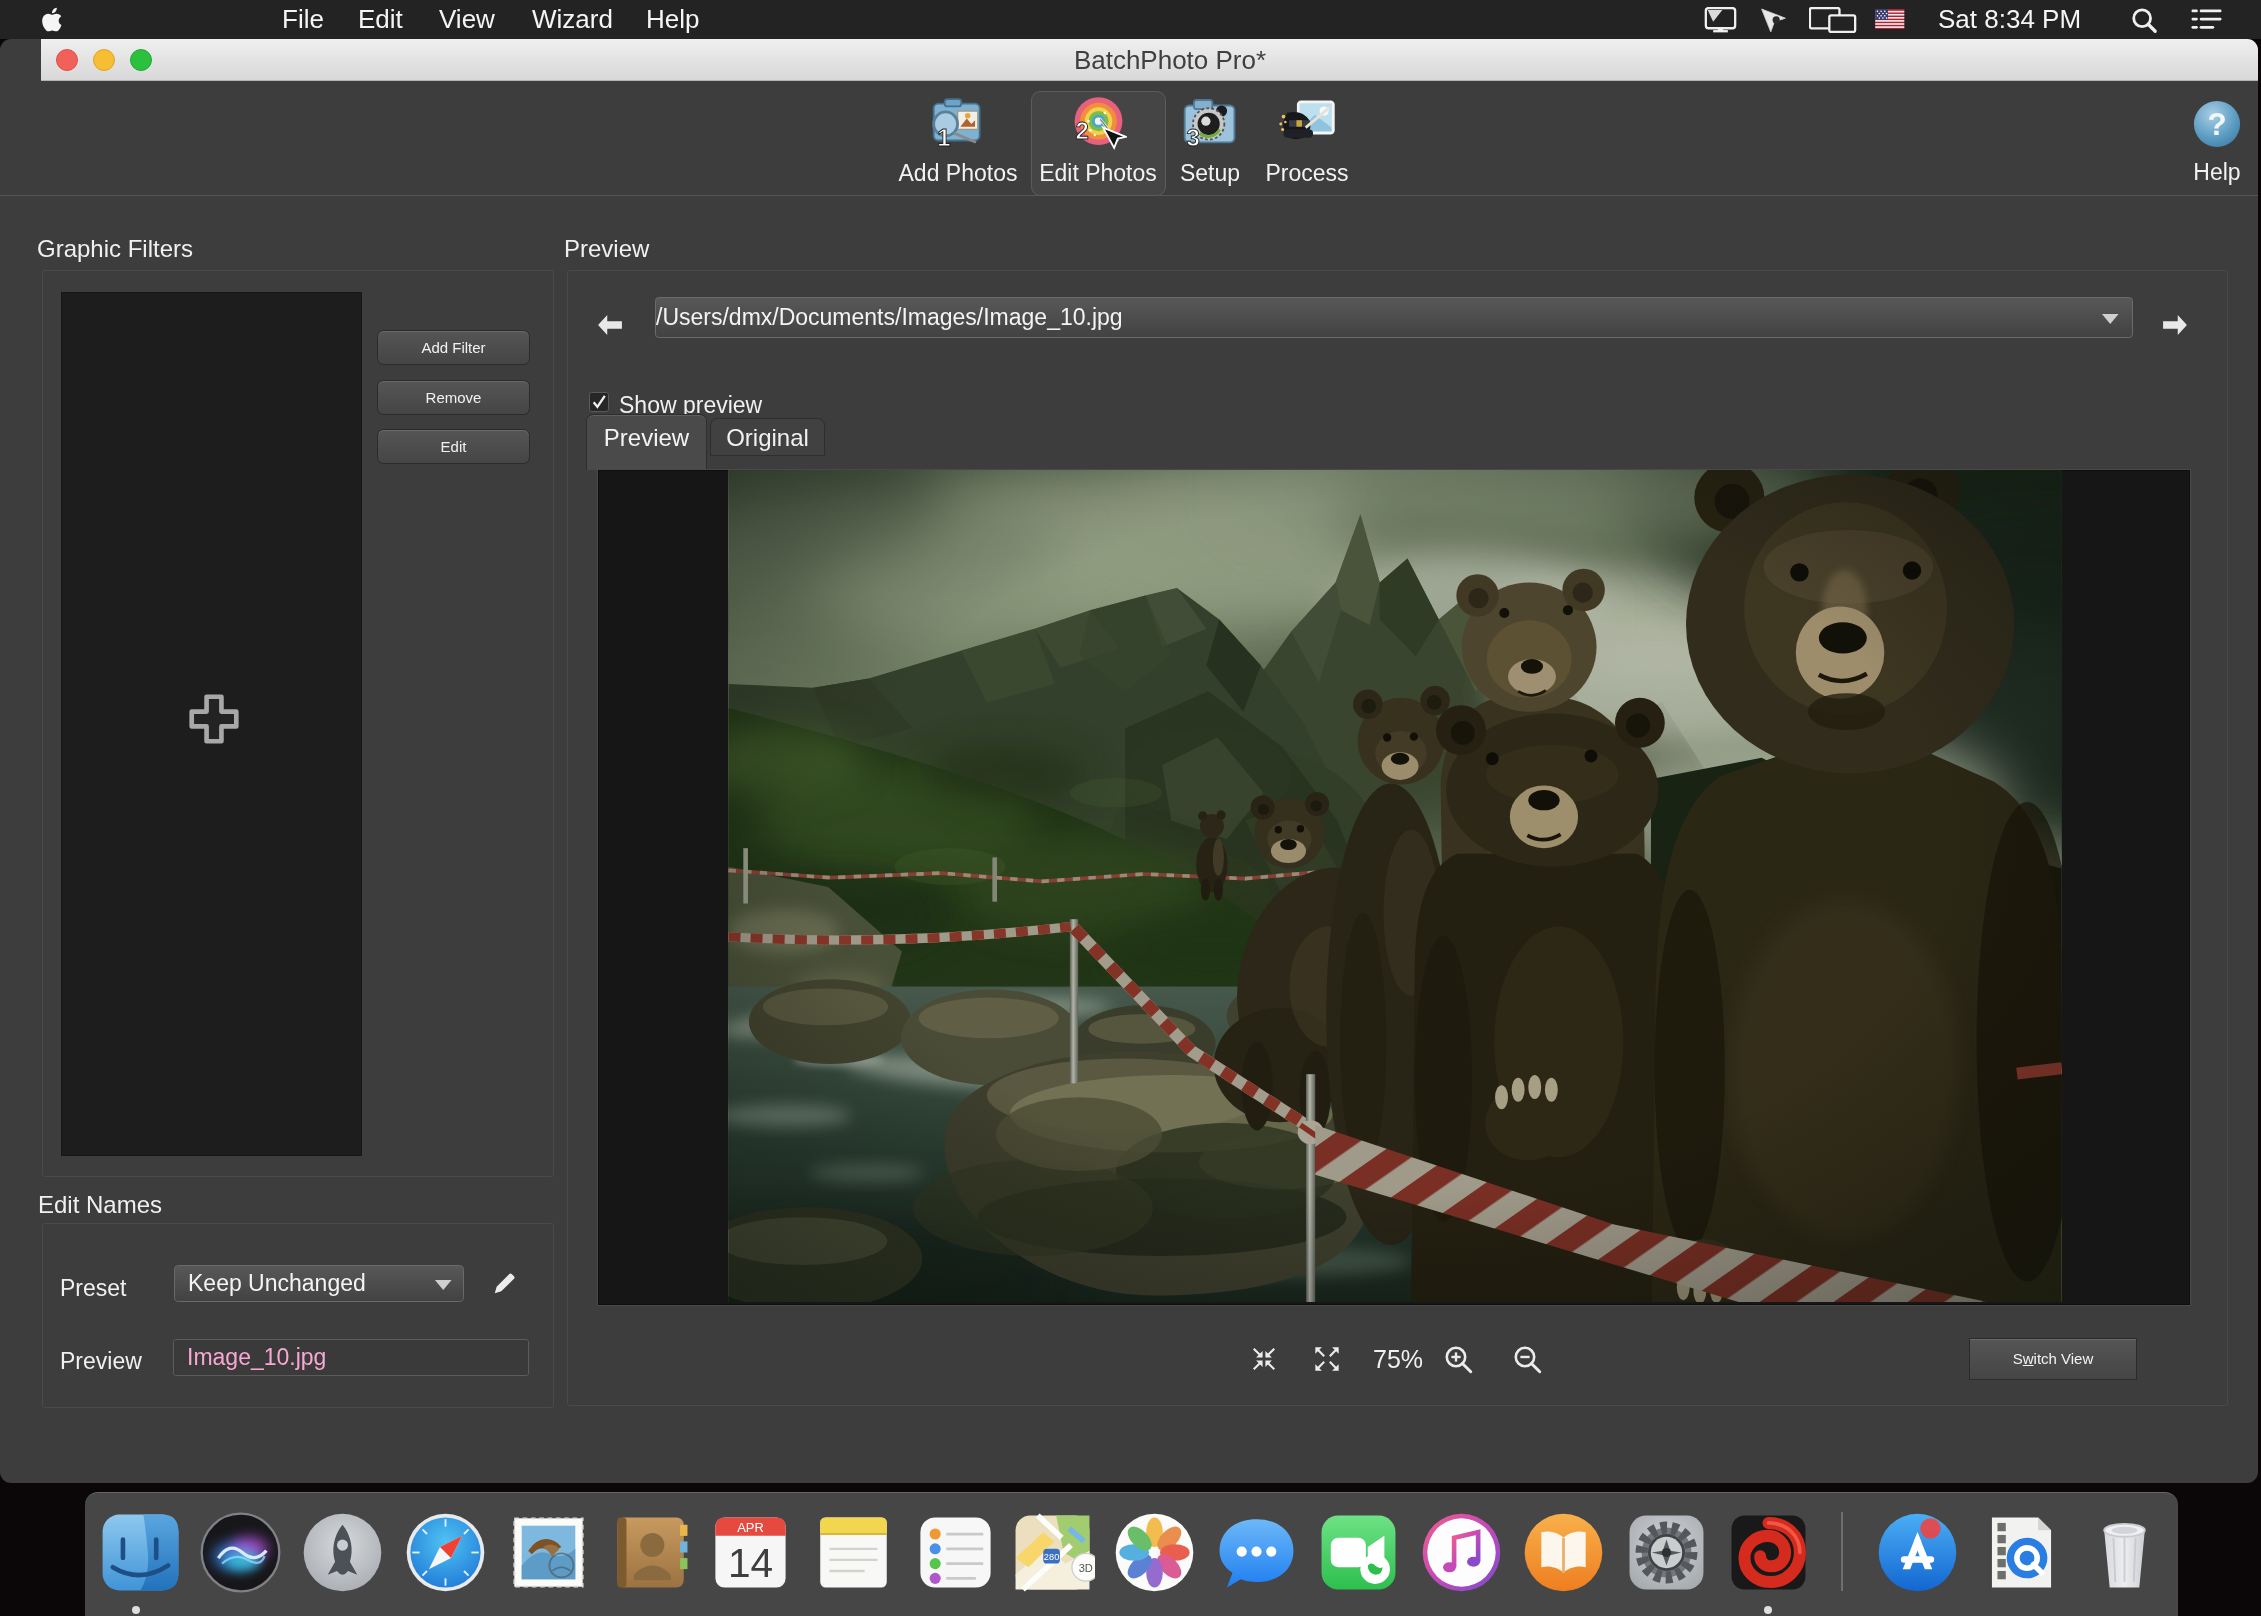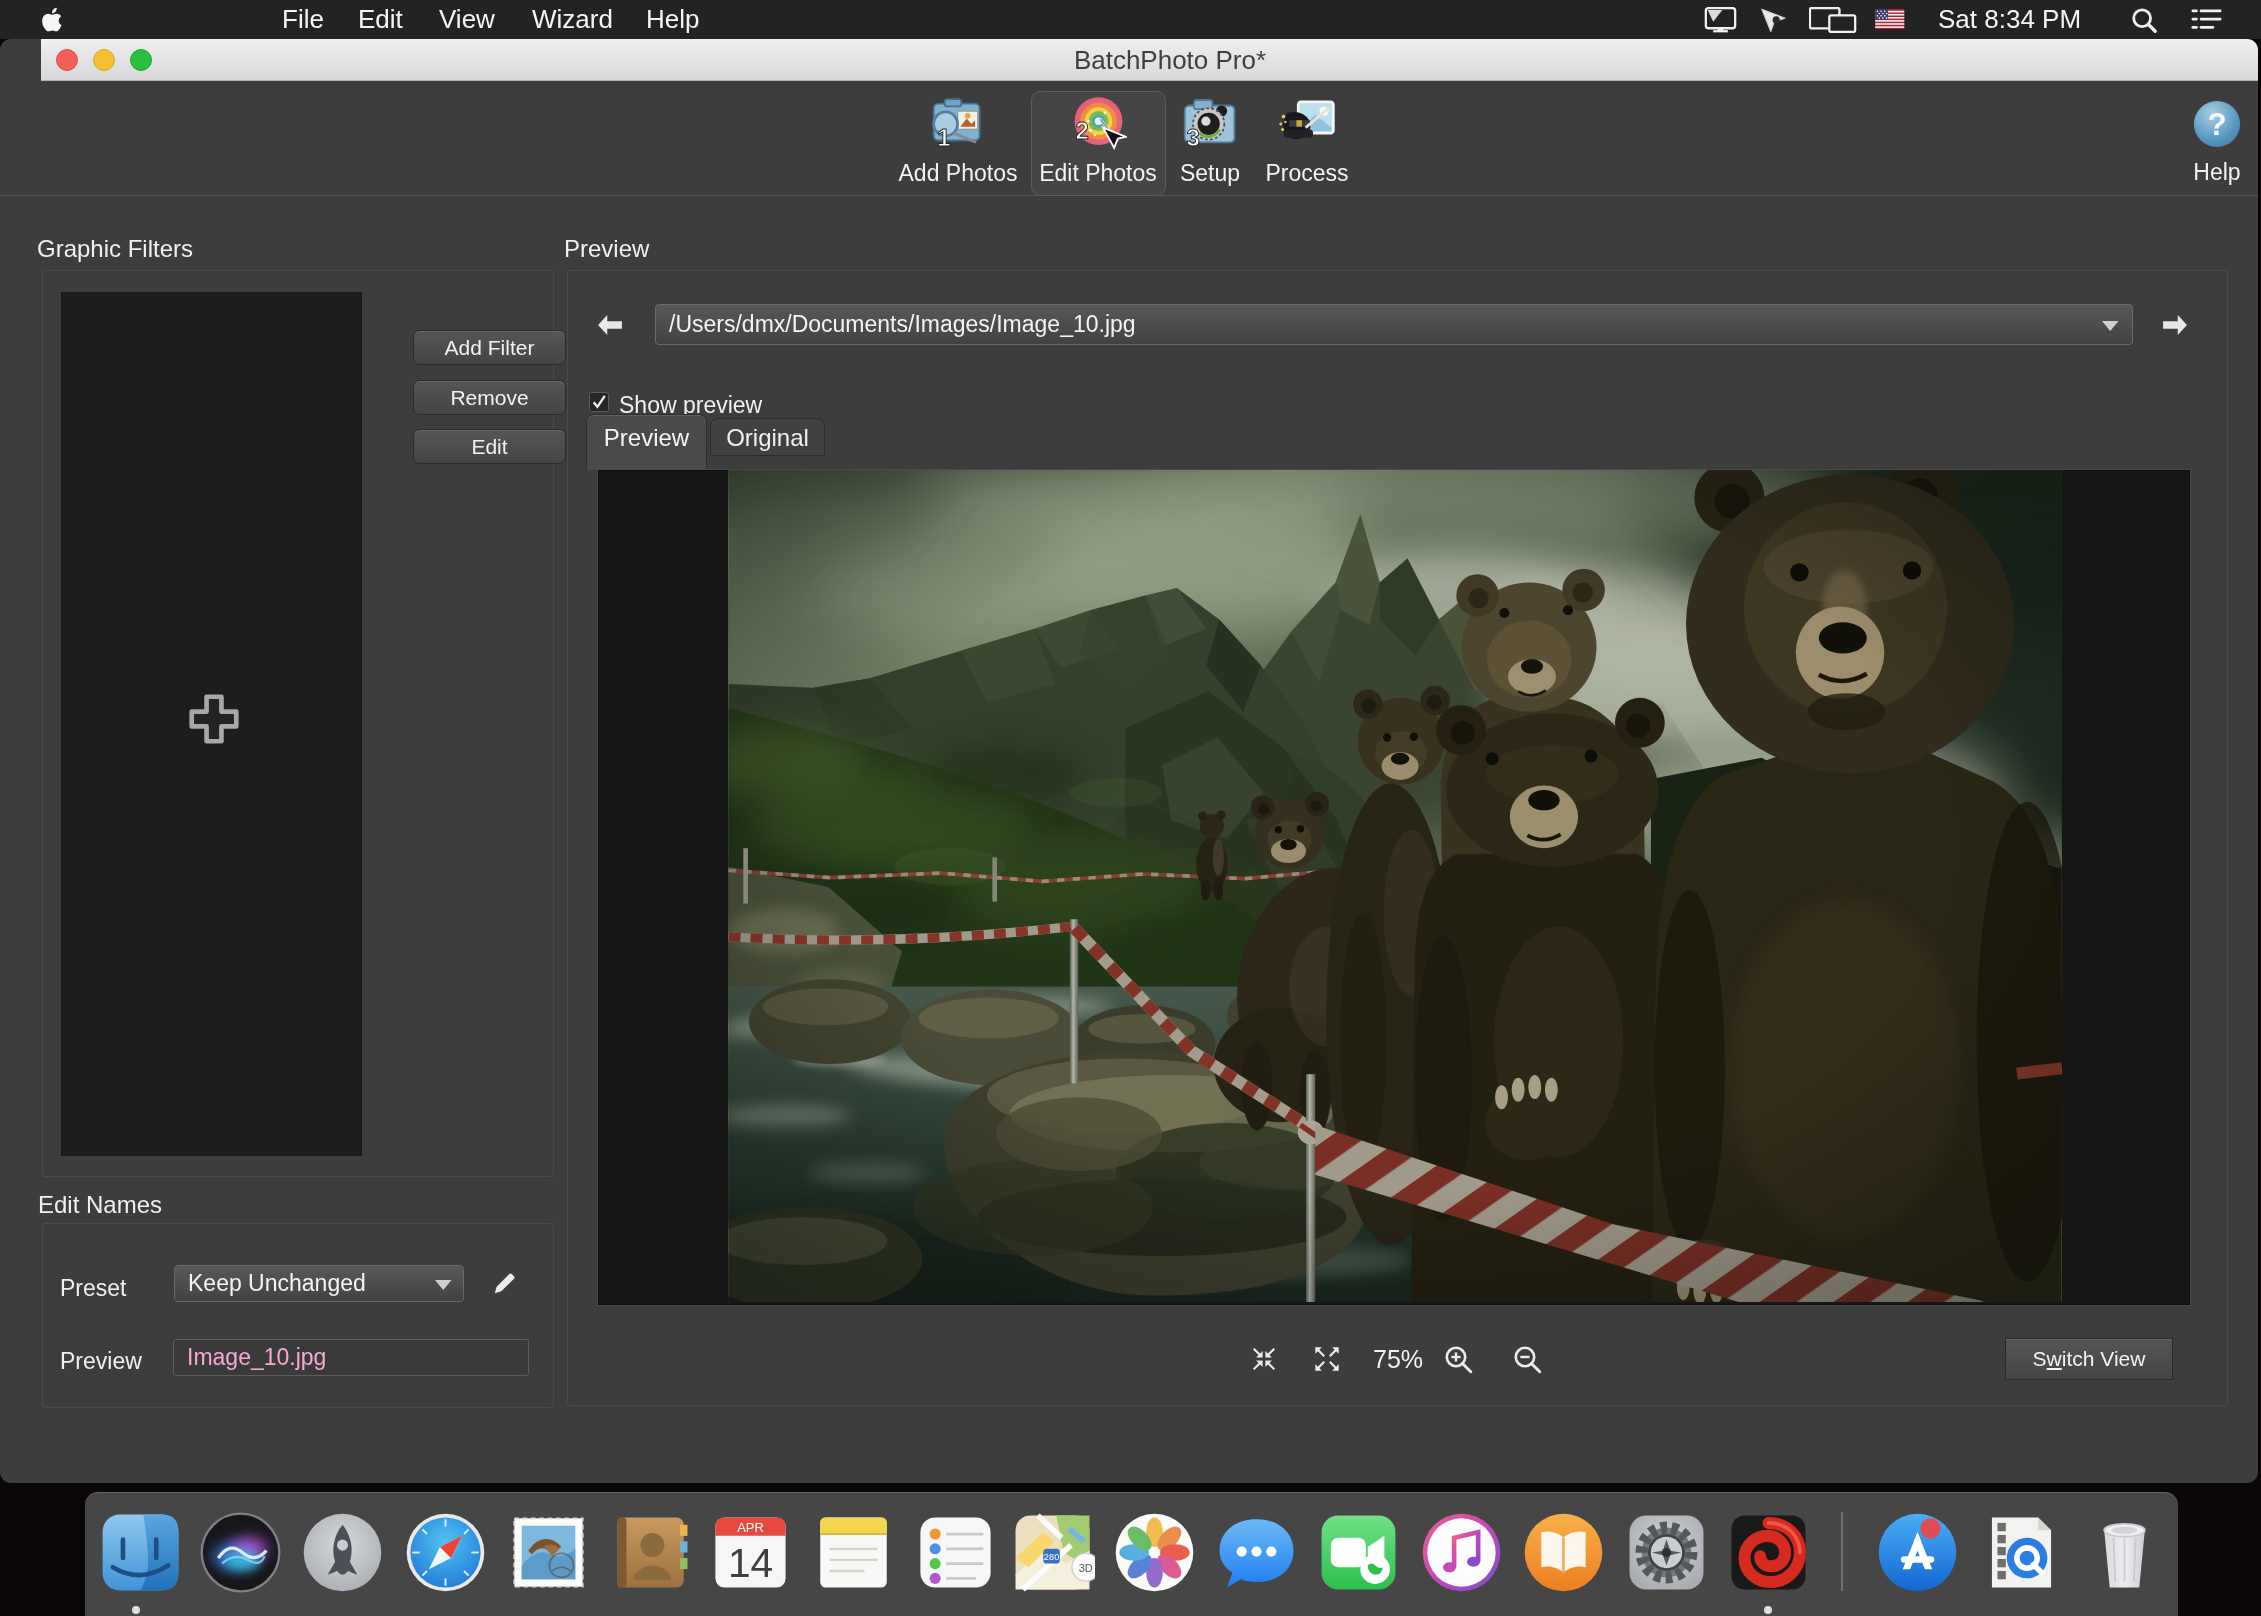--- a/index.html
+++ b/index.html
@@ -17,21 +17,21 @@
   .tl { position:absolute; top:10px; width:22px; height:22px; border-radius:50%; }
   #title { position:absolute; top:0; width:100%; text-align:center; line-height:42px; font-size:26px; color:#3f3f3f; }
 
   #toolbar { position:absolute; left:0; top:42px; width:100%; height:115px; background:#3d3d3d; border-bottom:1.8px solid #565656; }
   .tbtn { position:absolute; text-align:center; color:#f2f2f2; font-size:23px; }
 
   
   .glabel { position:absolute; color:#f0f0f0; font-size:24px; }
   .panel { position:absolute; border:0.9px solid #4a4a4a; border-radius:2.8px; }
   .btn { position:absolute; background:linear-gradient(#555555,#454545); border:0.9px solid #2b2b2b; border-radius:6.5px;
-         color:#f2f2f2; font-size:21px; text-align:center; box-shadow: inset 0 0.9px 0 rgba(255,255,255,0.12); margin-left: 36px; }
+         color:#f2f2f2; font-size:15px; text-align:center; box-shadow: inset 0 0.9px 0 rgba(255,255,255,0.12); }
   .drop { position:absolute; background:linear-gradient(#585858,#424242); border:0.9px solid #6a6a6a; border-radius:4.6px;
           color:#f4f4f4; font-size:23px; }
   .field { position:absolute; background:#3a3a3a; border:0.9px solid #5c5c5c; border-radius:2.8px; color:#f9a8d4; font-size:23px; }
 
   
   #dock { position:absolute; left:85px; top:1492px; width:2093px; height:125px; background:rgba(73,73,73,0.96);
           border-radius:13px 13px 0 0; border-top:0.9px solid rgba(160,160,160,0.35); }
   .dicon { position:absolute; top:16.6px; width:85px; height:85px; }
 </style>
 </head>
@@ -225,21 +225,21 @@
   </svg>
   <div class="glabel" style="left:60px; top:1309px; font-size:23px;">Preview</div>
   <div class="field" style="left:173px; top:1300px; width:356px; height:37px; line-height:35px; padding-left:13px;">Image_10.jpg</div>
 
   <div class="glabel" style="left:564px; top:196px;">Preview</div>
   <div class="panel" style="left:567px; top:231px; width:1661px; height:1136px;"></div>
 
   <svg class="abs" style="left:596px; top:275px;" width="28" height="22" viewBox="0 0 30 24">
     <path d="M12 1 L2 12 L12 23 L12 16 L28 16 L28 8 L12 8 Z" fill="#e8e8e8"></path>
   </svg>
-  <div class="drop" style="left:655px; top:265px; width:1478px; height:41px; line-height:39px; padding-left:13px; border-radius:3.7px;">/Users/dmx/Documents/Images/Image_10.jpg
+  <div class="drop" style="left:655px; top:258px; width:1478px; height:41px; line-height:39px; border-radius:3.7px;">/Users/dmx/Documents/Images/Image_10.jpg
     <svg class="abs" style="right:13px; top:14.8px;" width="18.5" height="12" viewBox="0 0 20 13">
         <path d="M1 1 L19 1 L10 12 Z" fill="#cfcfcf"></path>
       </svg>
   </div>
   <svg class="abs" style="left:2161px; top:275px;" width="28" height="22" viewBox="0 0 30 24">
     <path d="M18 1 L28 12 L18 23 L18 16 L2 16 L2 8 L18 8 Z" fill="#e8e8e8"></path>
   </svg>
 
   <div class="abs" style="left:589px; top:353px; width:20px; height:20px; background:#262626; border:0.9px solid #5a5a5a; border-radius:2.8px;">
     <svg width="18.5" height="18.5" viewBox="0 0 20 20">

